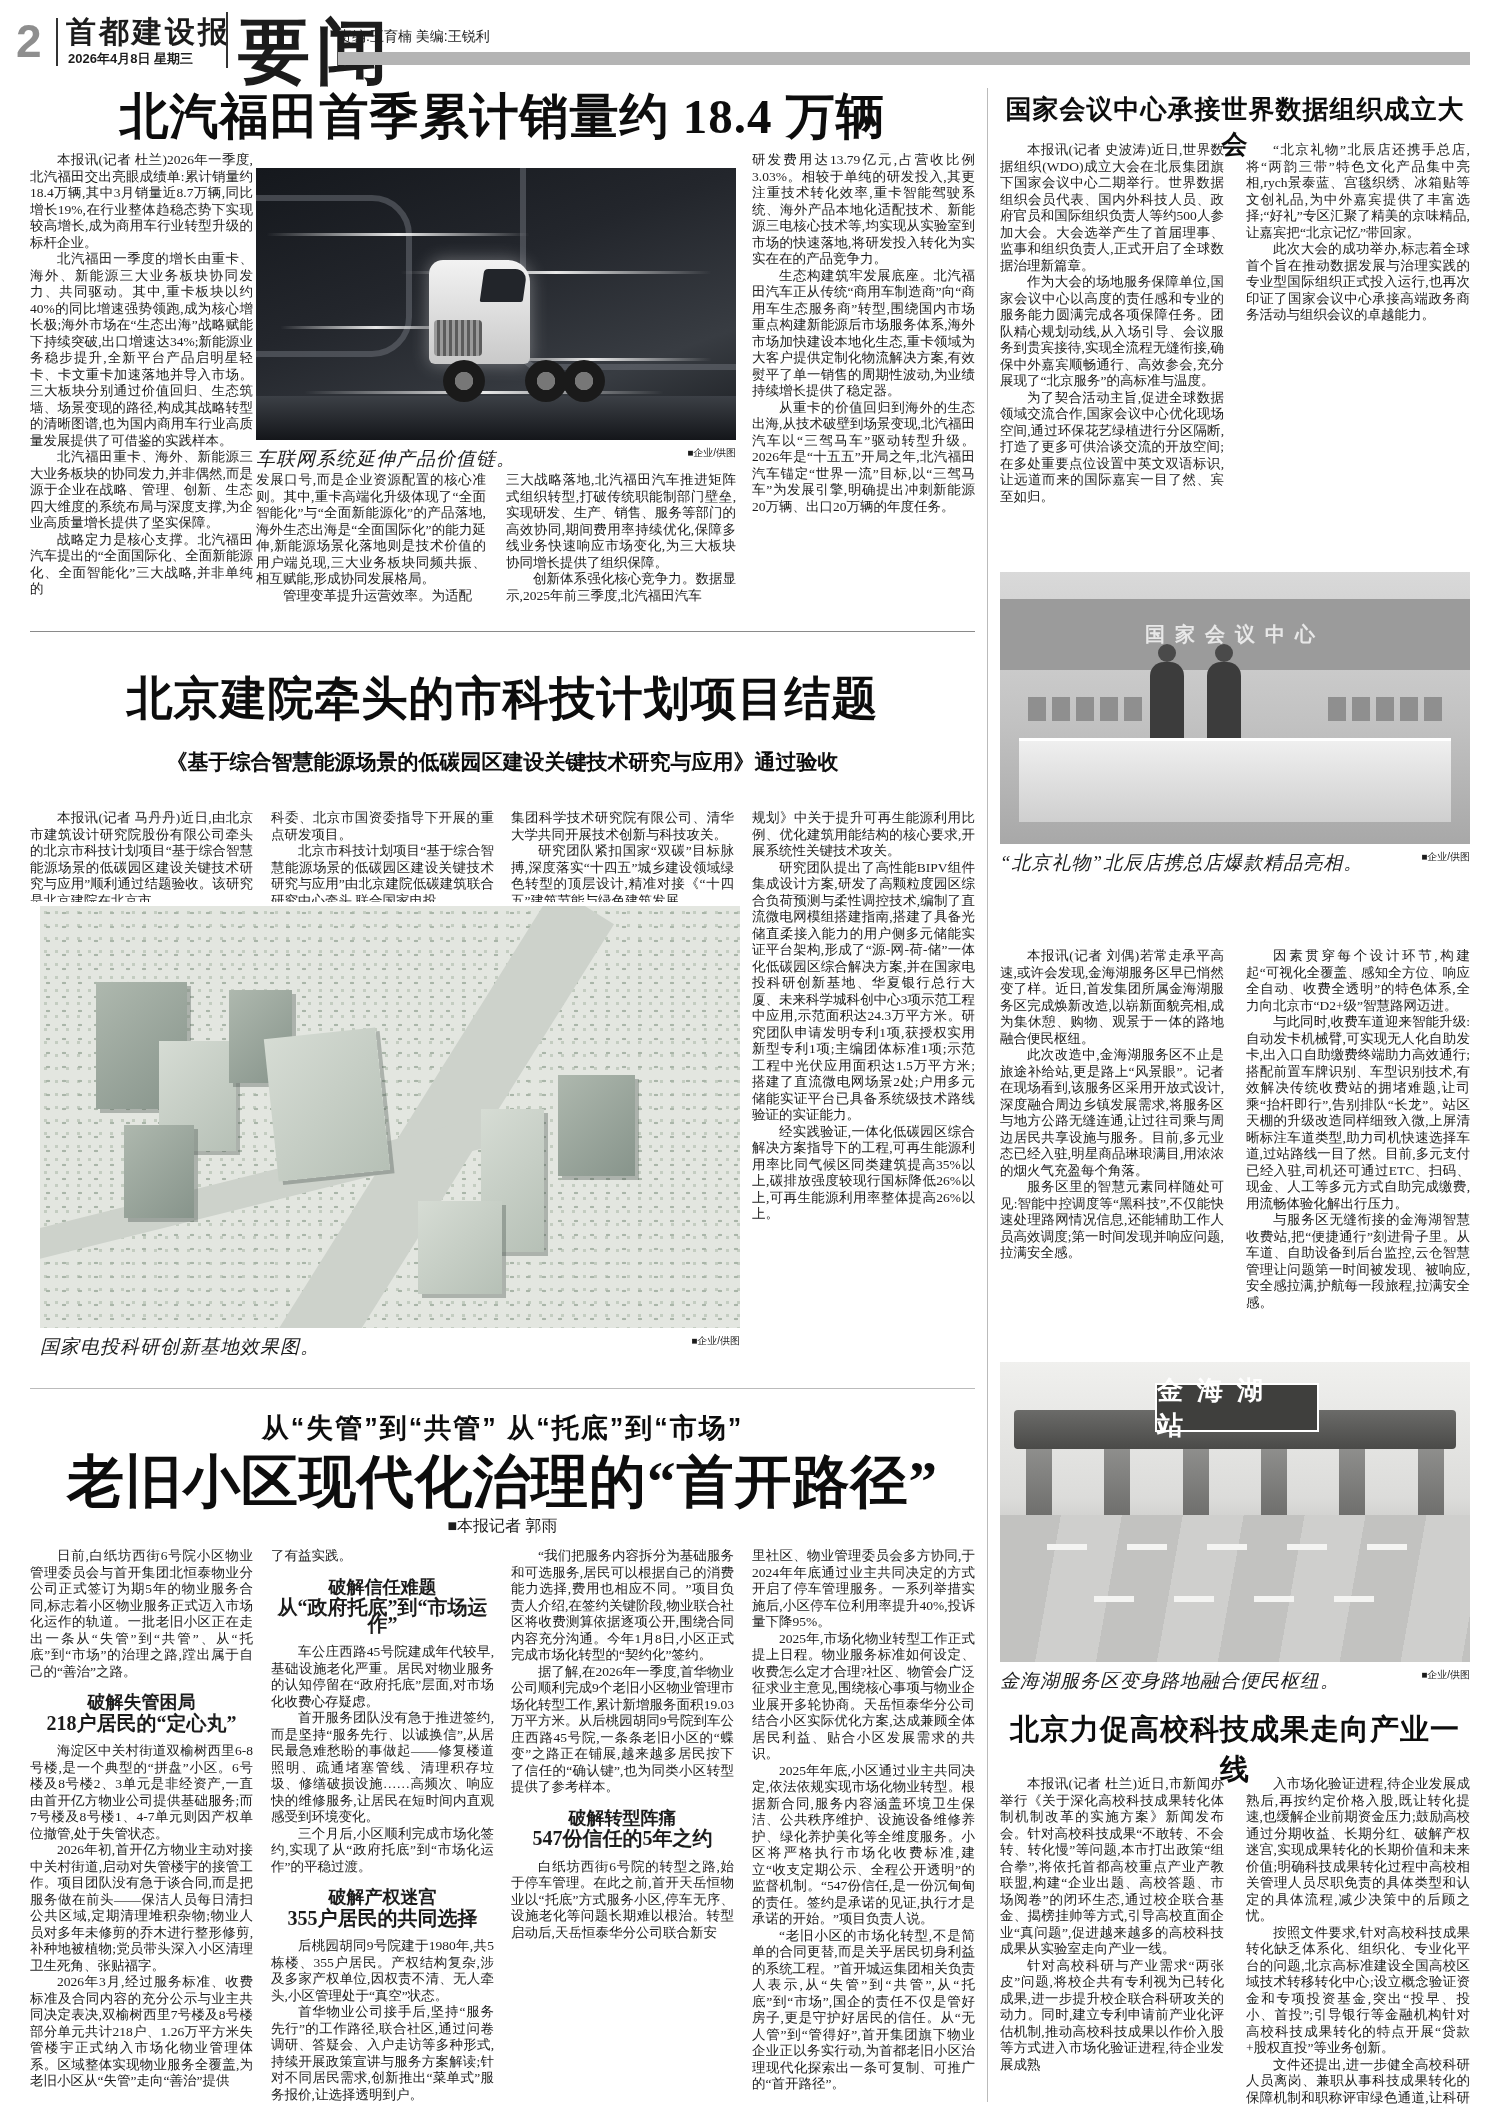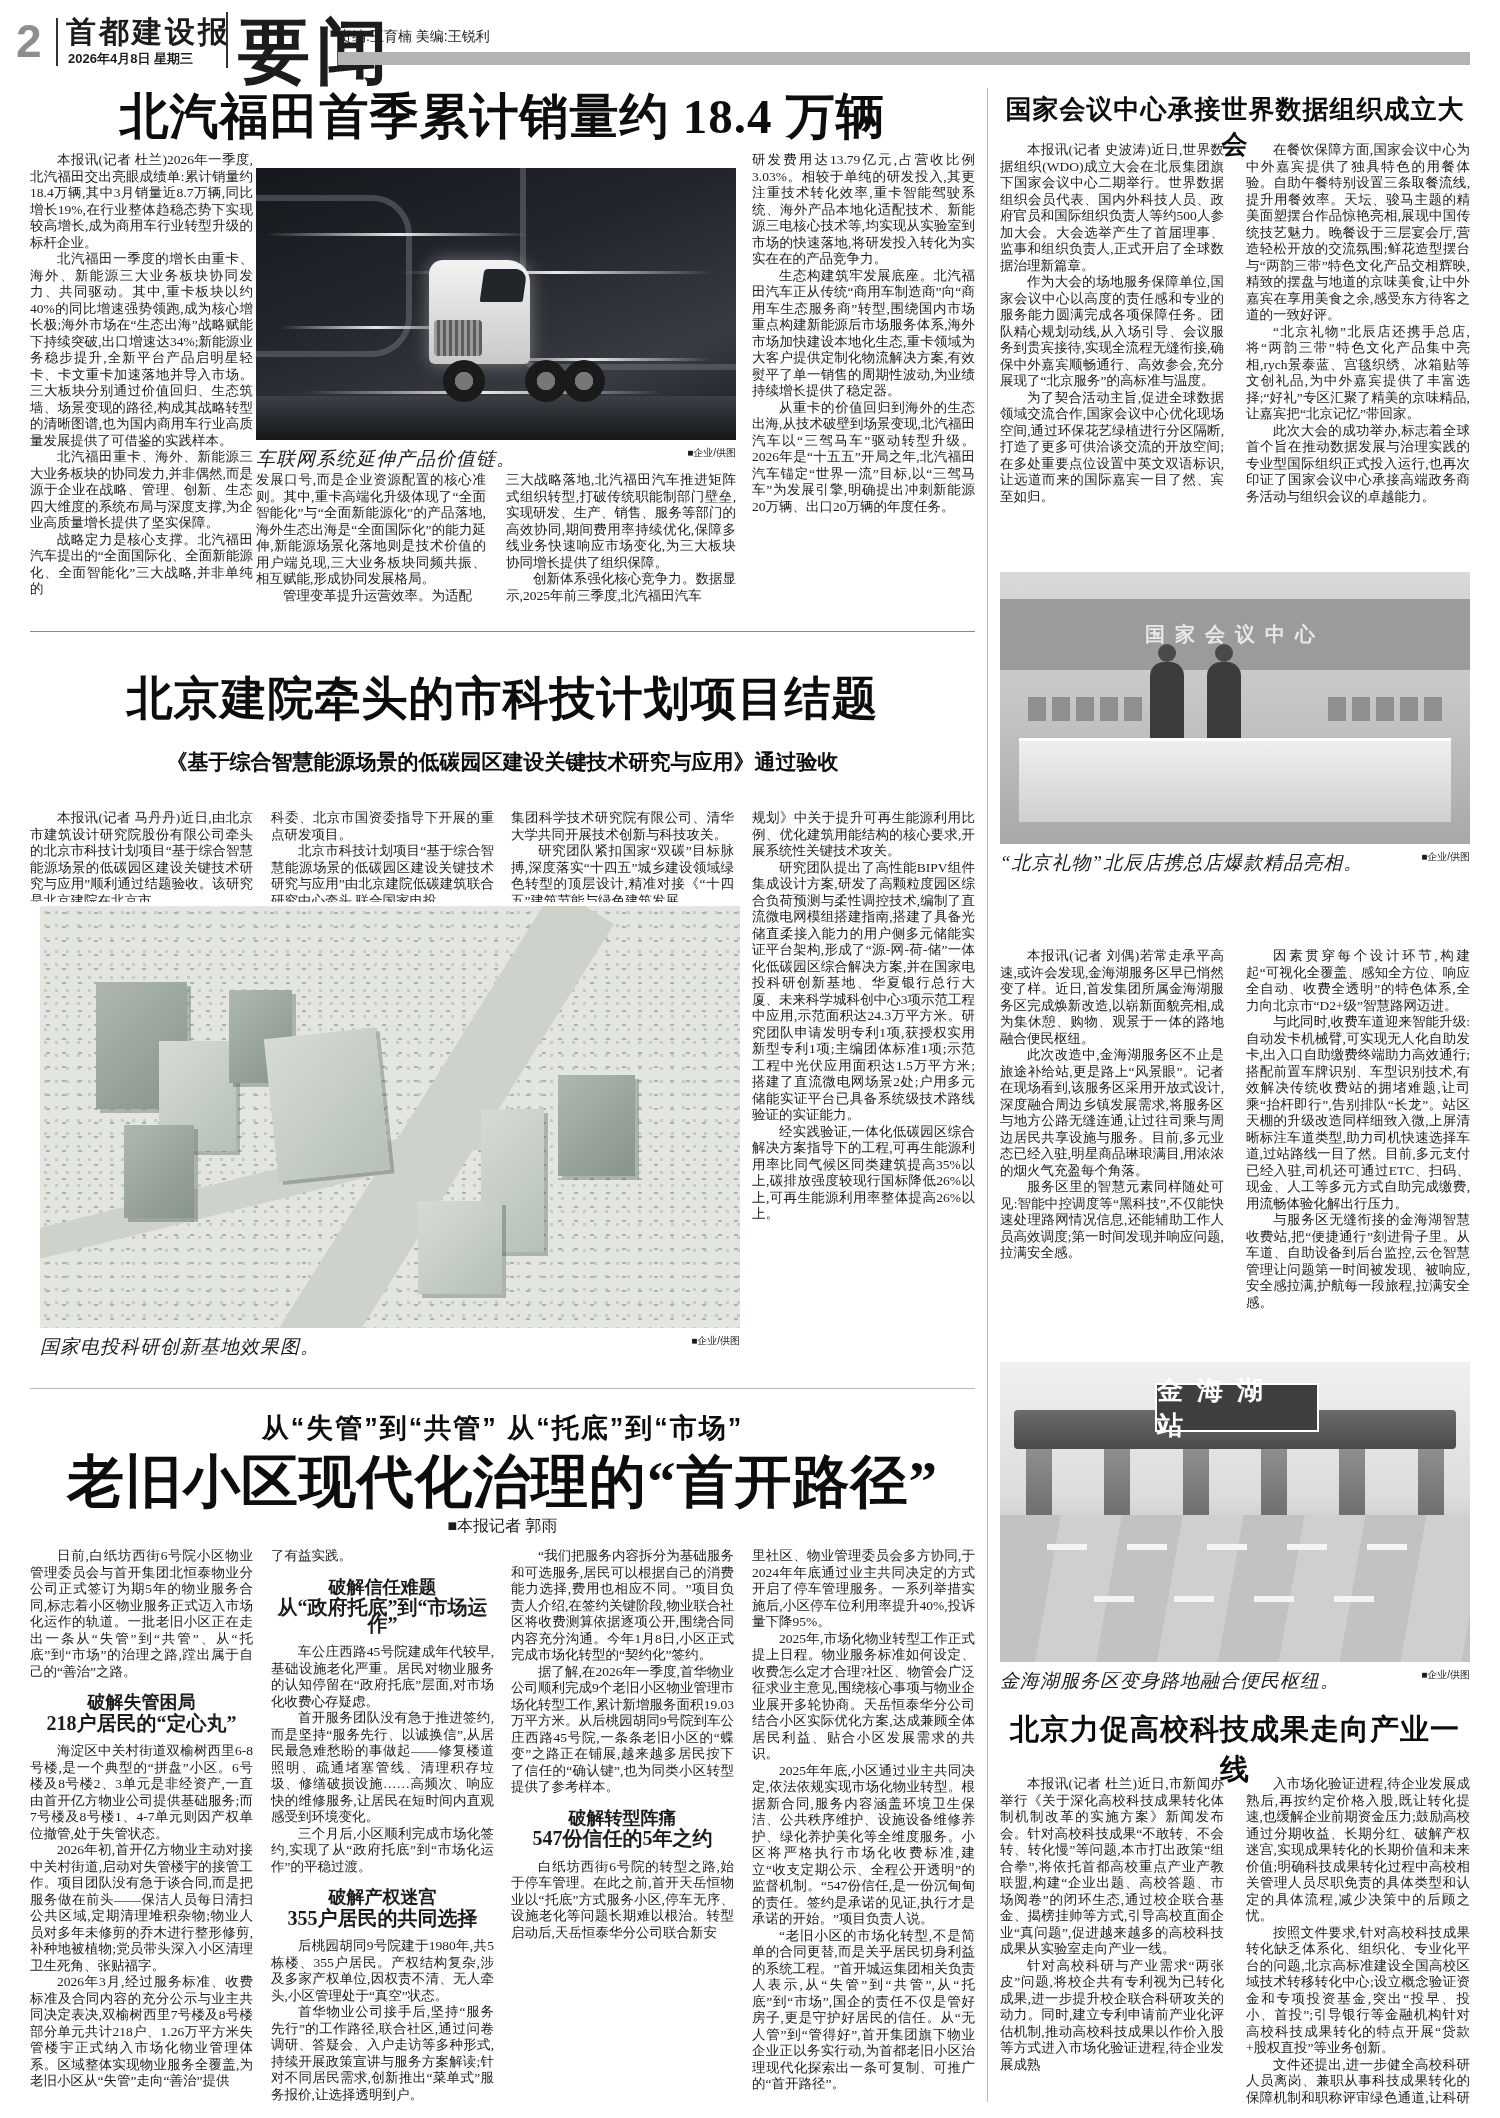--- a/index.html
+++ b/index.html
@@ -226,21 +226,20 @@
       </div>
   </div>
 
   <div class="abs headline" style="left:1000px;top:92px;width:470px;font-size:26px;">国家会议中心承接世界数据组织成立大会</div>
   <div class="col" style="left:1000px;top:142px;width:224px;height:424px;">
       <p>本报讯(记者 史波涛)近日,世界数据组织(WDO)成立大会在北辰集团旗下国家会议中心二期举行。世界数据组织会员代表、国内外科技人员、政府官员和国际组织负责人等约500人参加大会。大会选举产生了首届理事、监事和组织负责人,正式开启了全球数据治理新篇章。</p>
       <p>作为大会的场地服务保障单位,国家会议中心以高度的责任感和专业的服务能力圆满完成各项保障任务。团队精心规划动线,从入场引导、会议服务到贵宾接待,实现全流程无缝衔接,确保中外嘉宾顺畅通行、高效参会,充分展现了“北京服务”的高标准与温度。</p>
       <p>为了契合活动主旨,促进全球数据领域交流合作,国家会议中心优化现场空间,通过环保花艺绿植进行分区隔断,打造了更多可供洽谈交流的开放空间;在多处重要点位设置中英文双语标识,让远道而来的国际嘉宾一目了然、宾至如归。</p>
     </div>
   <div class="col" style="left:1246px;top:142px;width:224px;height:424px;">
-      <p>在餐饮保障方面,国家会议中心为中外嘉宾提供了独具特色的用餐体验。自助午餐特别设置三条取餐流线,提升用餐效率。天坛、骏马主题的精美面塑摆台作品惊艳亮相,展现中国传统技艺魅力。晚餐设于三层宴会厅,营造轻松开放的交流氛围;鲜花造型摆台与“两韵三带”特色文化产品交相辉映,精致的摆盘与地道的京味美食,让中外嘉宾在享用美食之余,感受东方待客之道的一致好评。</p>
       <p>“北京礼物”北辰店还携手总店,将“两韵三带”特色文化产品集中亮相,rych景泰蓝、宫毯织绣、冰箱贴等文创礼品,为中外嘉宾提供了丰富选择;“好礼”专区汇聚了精美的京味精品,让嘉宾把“北京记忆”带回家。</p>
       <p>此次大会的成功举办,标志着全球首个旨在推动数据发展与治理实践的专业型国际组织正式投入运行,也再次印证了国家会议中心承接高端政务商务活动与组织会议的卓越能力。</p>
     </div>
 
   <div class="photo" style="left:1000px;top:572px;width:470px;height:272px;">
     <div class="booth-bg">
       <div class="booth-band">国家会议中心</div>
       <div class="figure" style="left:32%;"></div>
       <div class="figure" style="left:44%;"></div>
       <div class="shelfrow" style="left:6%;top:46%;">

